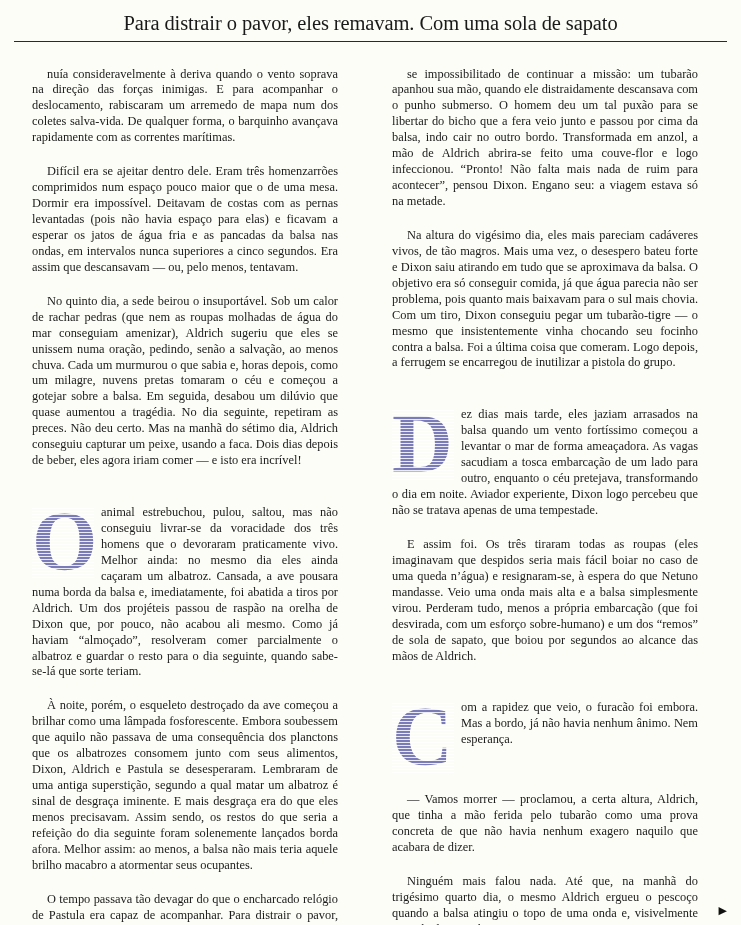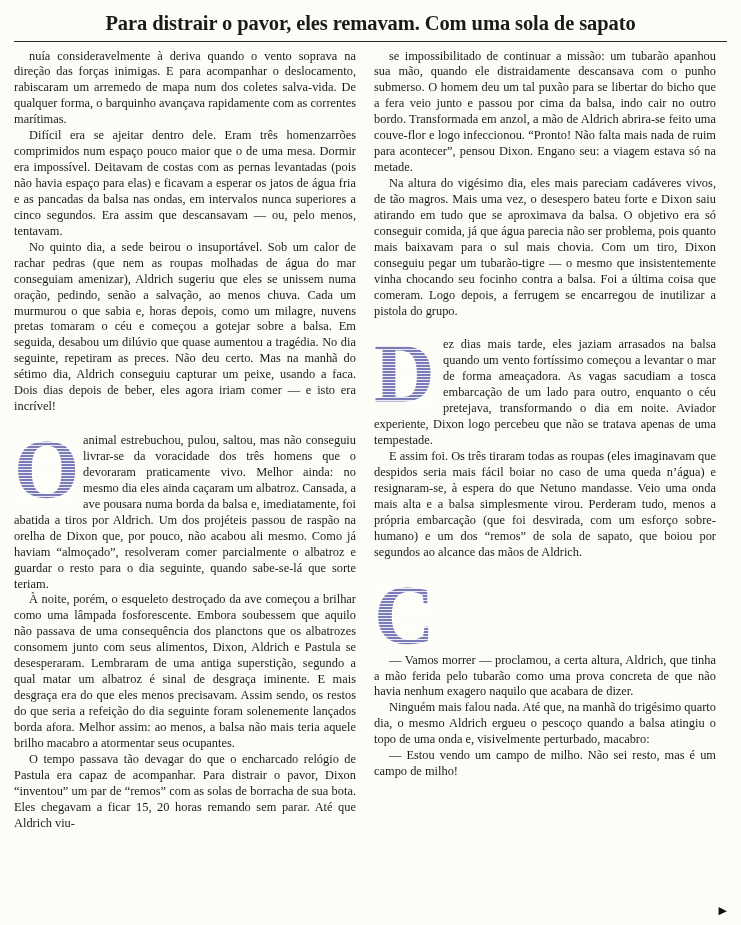--- a/index.html
+++ b/index.html
@@ -17,21 +17,21 @@
   .page {
     width: 741px;
     height: 925px;
     box-sizing: border-box;
     padding: 8px 14px 4px 14px;
     position: relative;
   }
   .headline {
     text-align: center;
     font-family: "Liberation Serif", serif;
-    font-weight: bold;
+    font-weight: normal;
     font-size: 20.5px;
     letter-spacing: -0.1px;
     margin: 4px 0 6px 0;
     line-height: 1.1;
   }
   .rule {
     border: none;
     border-top: 1px solid #2a2a2a;
     margin: 4px 0 7px 0;
   }
@@ -42,21 +42,21 @@
   }
   .col {
     width: 342px;
     font-size: 12.4px;
     line-height: 1.285;
     text-align: justify;
     -webkit-hyphens: auto;
     hyphens: auto;
   }
   p {
-    margin: 0;
+    margin: 18px;
     text-indent: 15px;
   }
   .dropcap-para {
     position: relative;
     text-indent: 0;
     margin-top: 9px;
     min-height: 74px;
   }
   .dropcap-box {
     float: left;
@@ -137,20 +137,21 @@
       </p>
       <p>E assim foi. Os três tiraram todas as roupas (eles imaginavam que despidos seria mais fácil boiar no caso de uma queda n’água) e resignaram-se, à espera do que Netuno mandasse. Veio uma onda mais alta e a balsa simplesmente virou. Perderam tudo, menos a própria embarcação (que foi desvirada, com um esforço sobre-humano) e um dos “remos” de sola de sapato, que boiou por segundos ao alcance das mãos de Aldrich.</p>
 
       <div class="gap"></div>
 
       <p class="dropcap-para">
         <span class="dropcap-box">
           <span class="glyph">C</span>
           <span class="mesh"></span>
         </span>
+        <span>om a rapidez que veio, o furacão foi embora. Mas a bordo, já não havia nenhum ânimo. Nem esperança.</span>
       </p>
       <p>— Vamos morrer — proclamou, a certa altura, Aldrich, que tinha a mão ferida pelo tubarão como uma prova concreta de que não havia nenhum exagero naquilo que acabara de dizer.</p>
       <p>Ninguém mais falou nada. Até que, na manhã do trigésimo quarto dia, o mesmo Aldrich ergueu o pescoço quando a balsa atingiu o topo de uma onda e, visivelmente perturbado, macabro:</p>
       <p>— Estou vendo um campo de milho. Não sei resto, mas é um campo de milho!</p>
     </div>
 
   </div>
 
   <span class="endmark">▶</span>
 </div>

